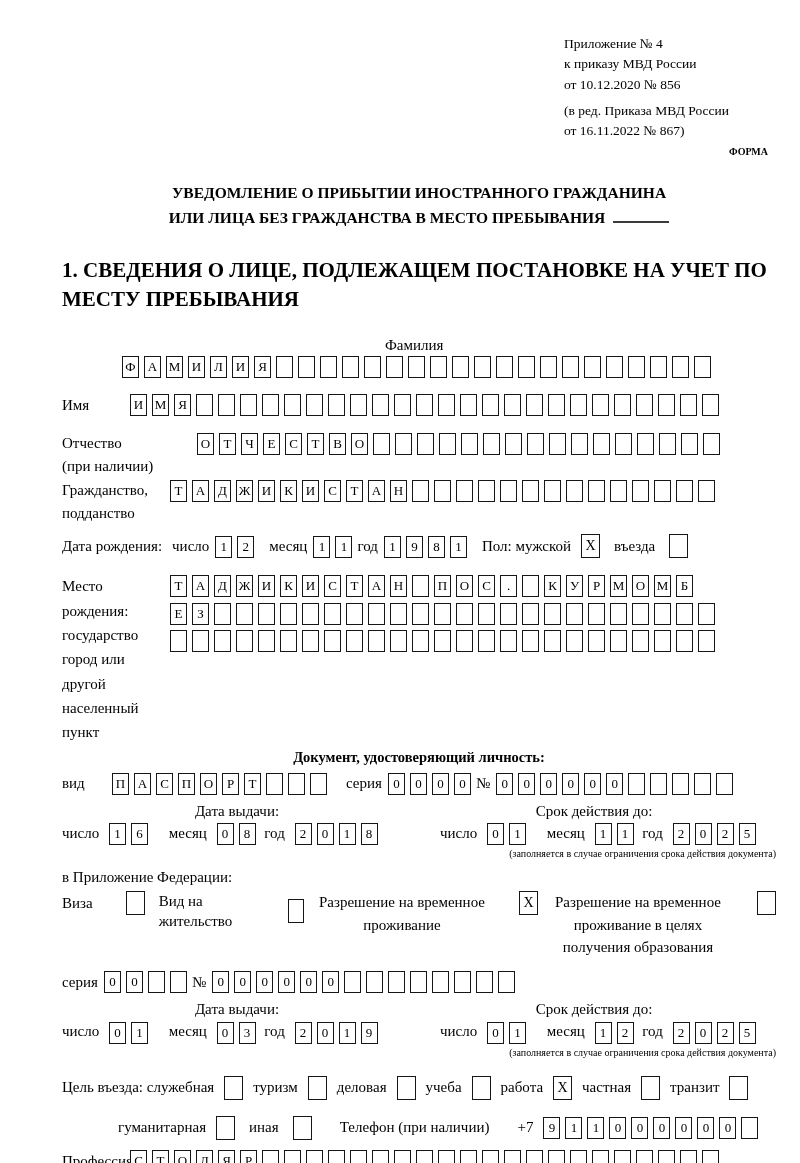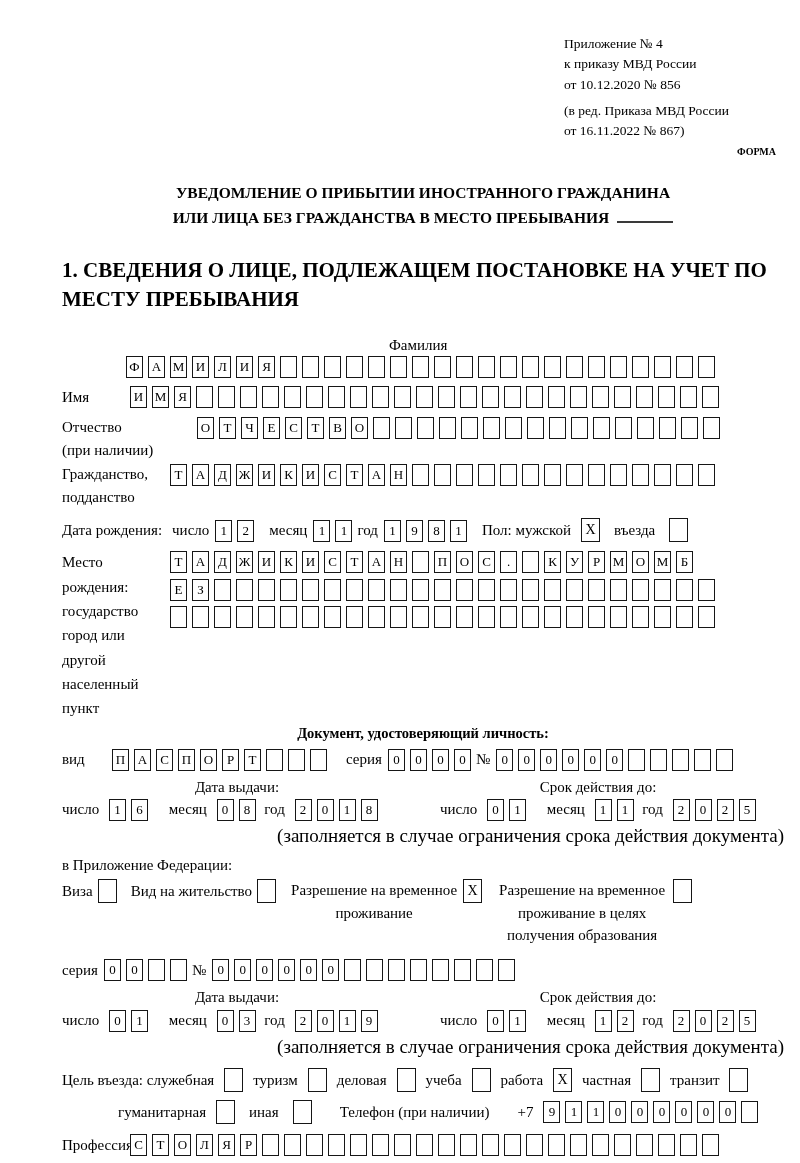--- a/index.html
+++ b/index.html
@@ -1,21 +1,21 @@
 <!DOCTYPE html>
 <html><head>
 <meta charset="utf-8">
 <style>
   html,body{margin:0;padding:0;background:#ffffff;}
   .page{
     position:relative;width:800px;height:1163px;box-sizing:border-box;
     background:#ffffff;color:#000;
     font-family:"Liberation Serif","DejaVu Serif",serif;
     font-size:15px;line-height:1.35;
-    padding:34px 16px 0 62px;overflow:hidden;
+    padding:34px 24px 0 62px;overflow:hidden;
   }
   .appendix{margin-left:502px;font-size:13.5px;line-height:1.5;}
   .appendix .ed{margin-top:6px;}
   .forma{font-weight:bold;text-align:right;padding-right:8px;margin-top:4px;font-size:10px;}
   .title{font-weight:bold;text-align:center;margin-top:22px;font-size:15.5px;line-height:1.6;}
   .blankline{display:inline-block;width:56px;border-bottom:2px solid #3a3a3a;vertical-align:baseline;margin-left:8px;}
   .sec1{font-weight:bold;margin-top:26px;font-size:21px;}
   .frow{display:flex;align-items:center;}
   .frow.top{align-items:flex-start;}
   .cell{
@@ -28,33 +28,33 @@
     display:inline-block;box-sizing:content-box;width:17px;height:22px;
     border:1.5px solid #161616;background:#fff;text-align:center;
     font-size:14px;line-height:22px;vertical-align:middle;
   }
   .lbl{flex:none;}
   .w-surname{width:68px;}
   .w-patr{width:135px;line-height:1.5;}
   .w-cit{width:108px;line-height:1.5;}
   .w-place{width:108px;line-height:1.62;}
   .mt22{margin-top:22px;flex-direction:column;}.mt12{margin-top:12px;}.mt10{margin-top:10px;}
-  .mt8{margin-top:8px;}.mt6{margin-top:6px;}.mt4{margin-top:4px;}.mt2{margin-top:2px;}
+  .mt8{margin-top:16px;}.mt6{margin-top:6px;}.mt4{margin-top:4px;}.mt2{margin-top:2px;}
   .boxrow{margin-bottom:5px;white-space:nowrap;}
   .dochead{font-weight:bold;text-align:center;margin-top:4px;font-size:14.5px;}
   .dl{margin-right:6px;}
   .mlg{margin-left:12px;}
   .dblock{margin-top:6px;}
   .dheads,.dvals{display:flex;}
   .dcol-l{width:350px;flex:none;}
   .dcol-r{flex:1;}
   .dhc{text-align:center;}
-  .note{font-size:19px;text-align:right;margin-top:2px;}
+  .note{font-size:10px;text-align:right;margin-top:2px;}
   .optml{display:inline-block;text-align:center;line-height:1.5;}
-  .pair{display:inline-flex;align-items:center;}
+  .pair{display:inline-flex;align-items:center;gap:28px;}
   .pair .cbx{margin-left:5px;}
   .gap10{margin-left:10px;}
   .gap14{margin-left:14px;}
   .gap28{margin-left:28px;}
 </style>
 </head>
 <body>
 
 <div class="page">
 

